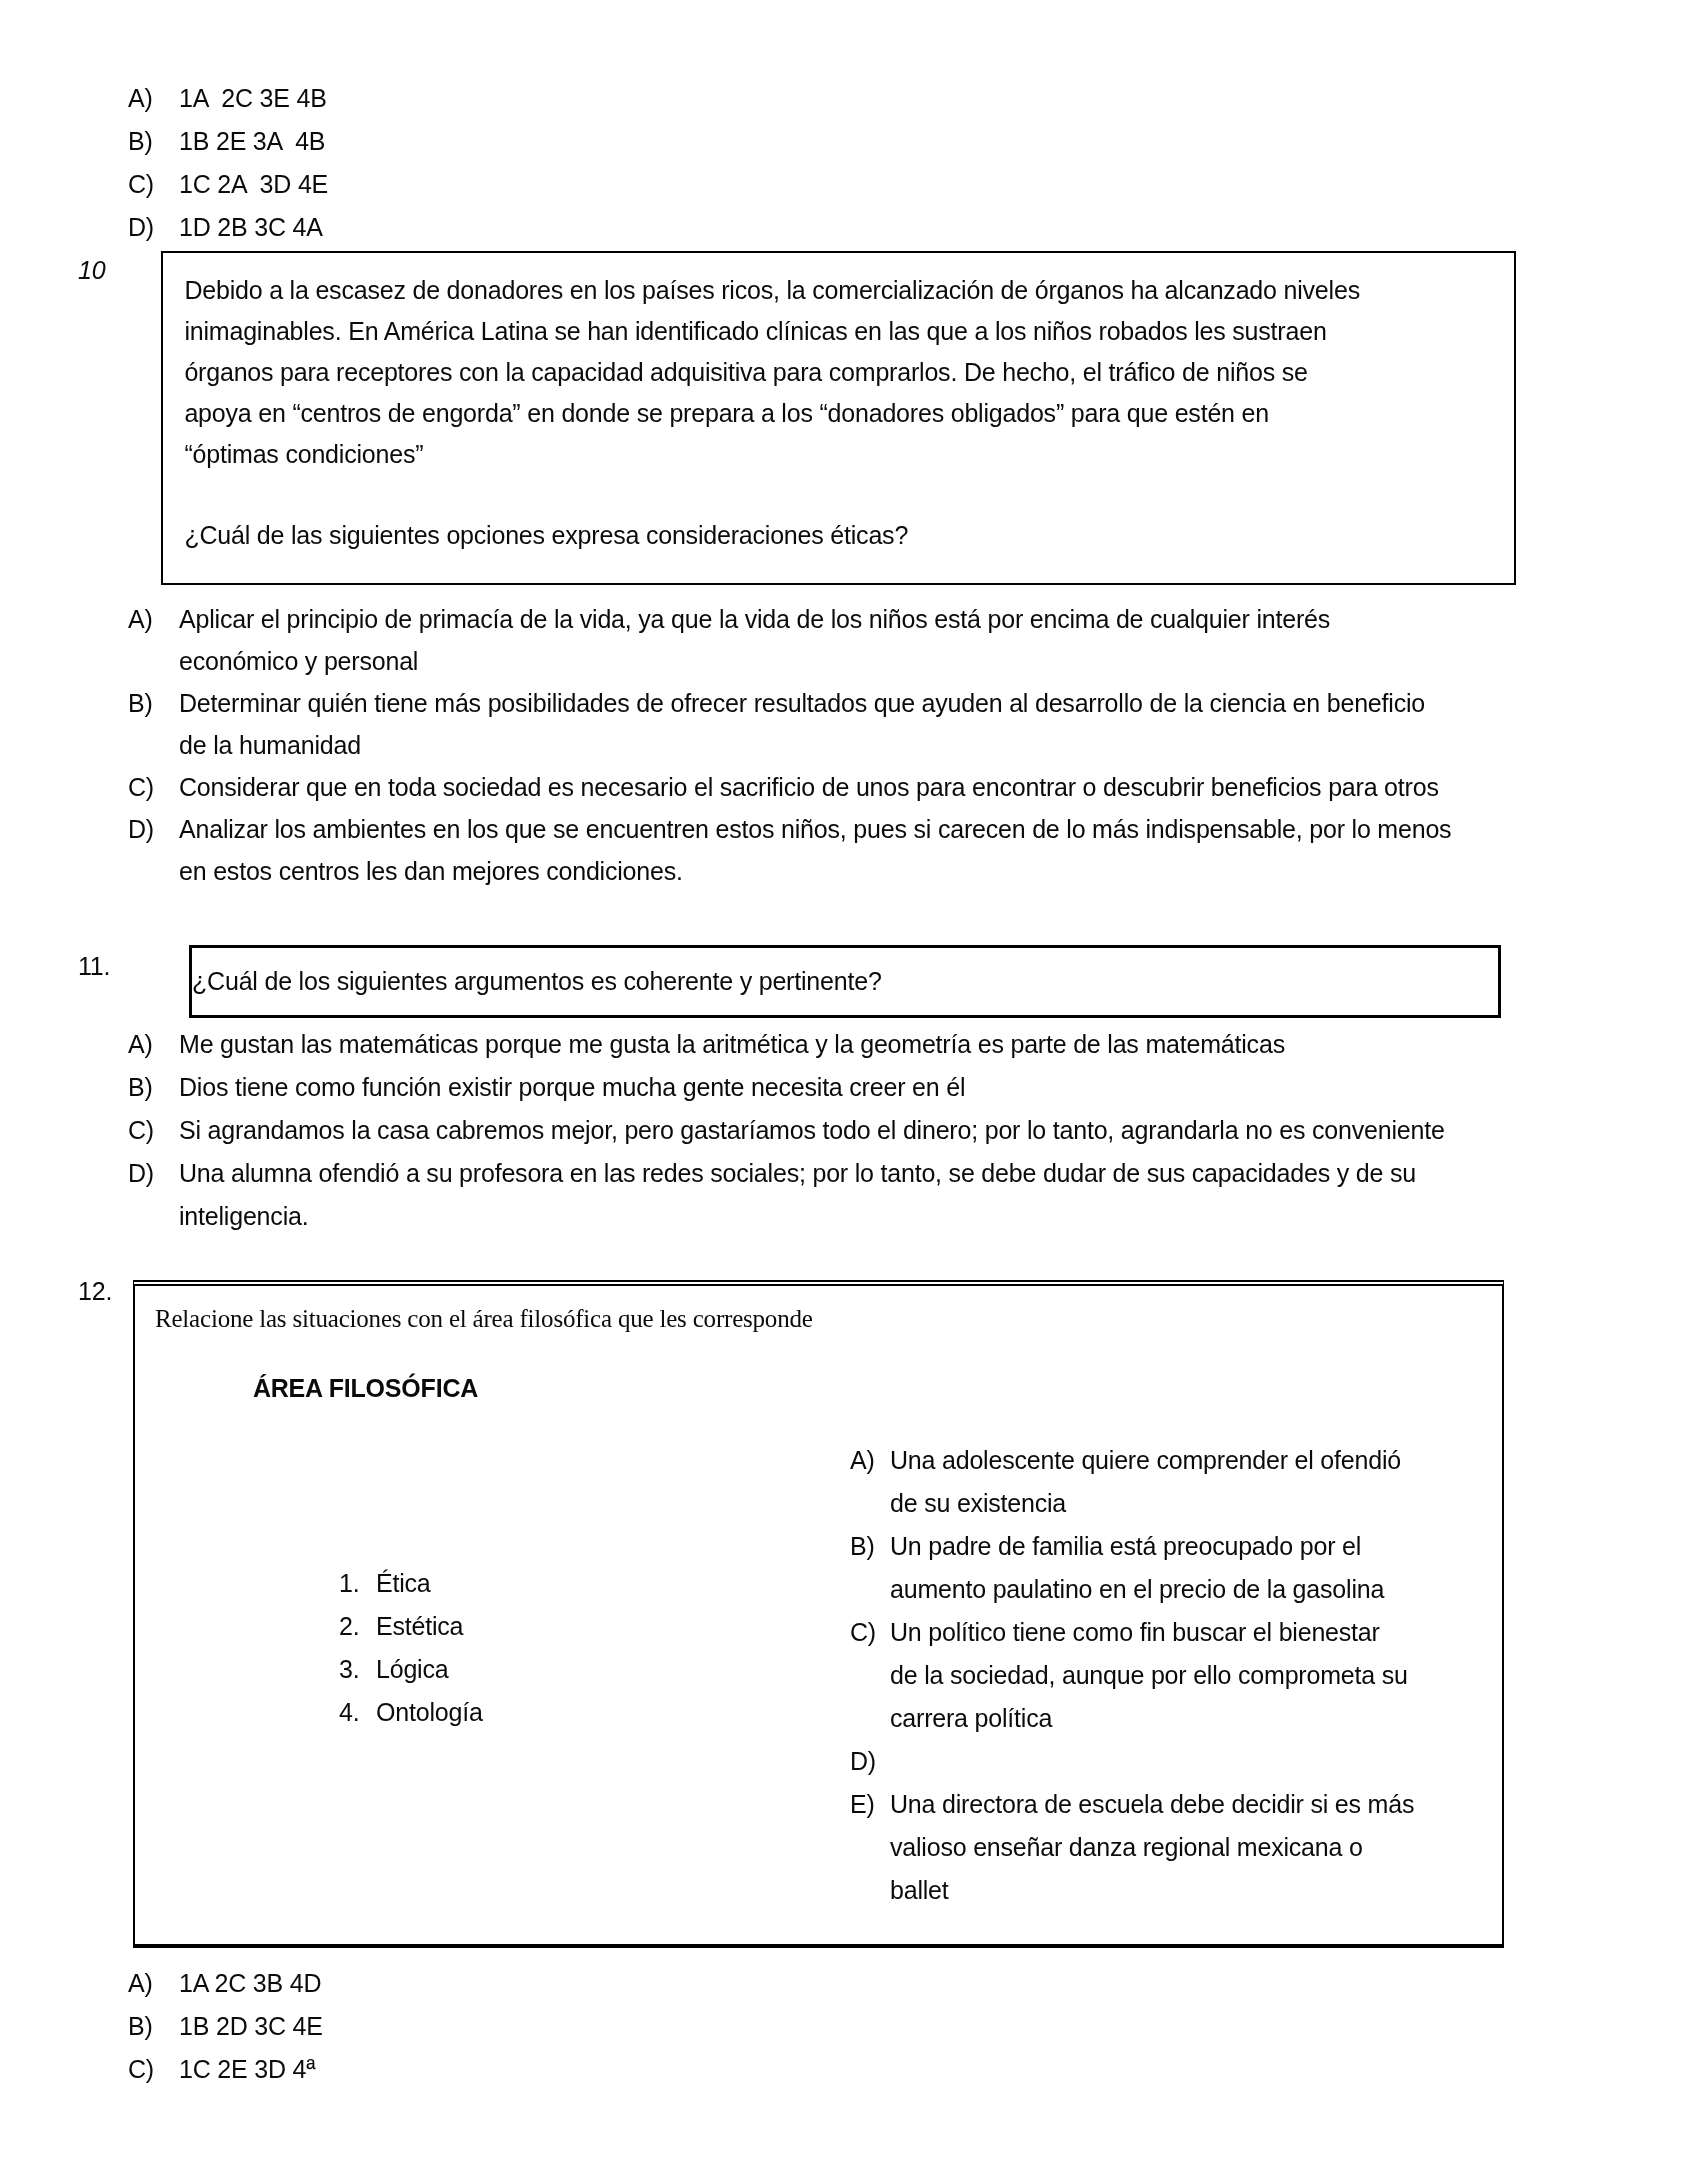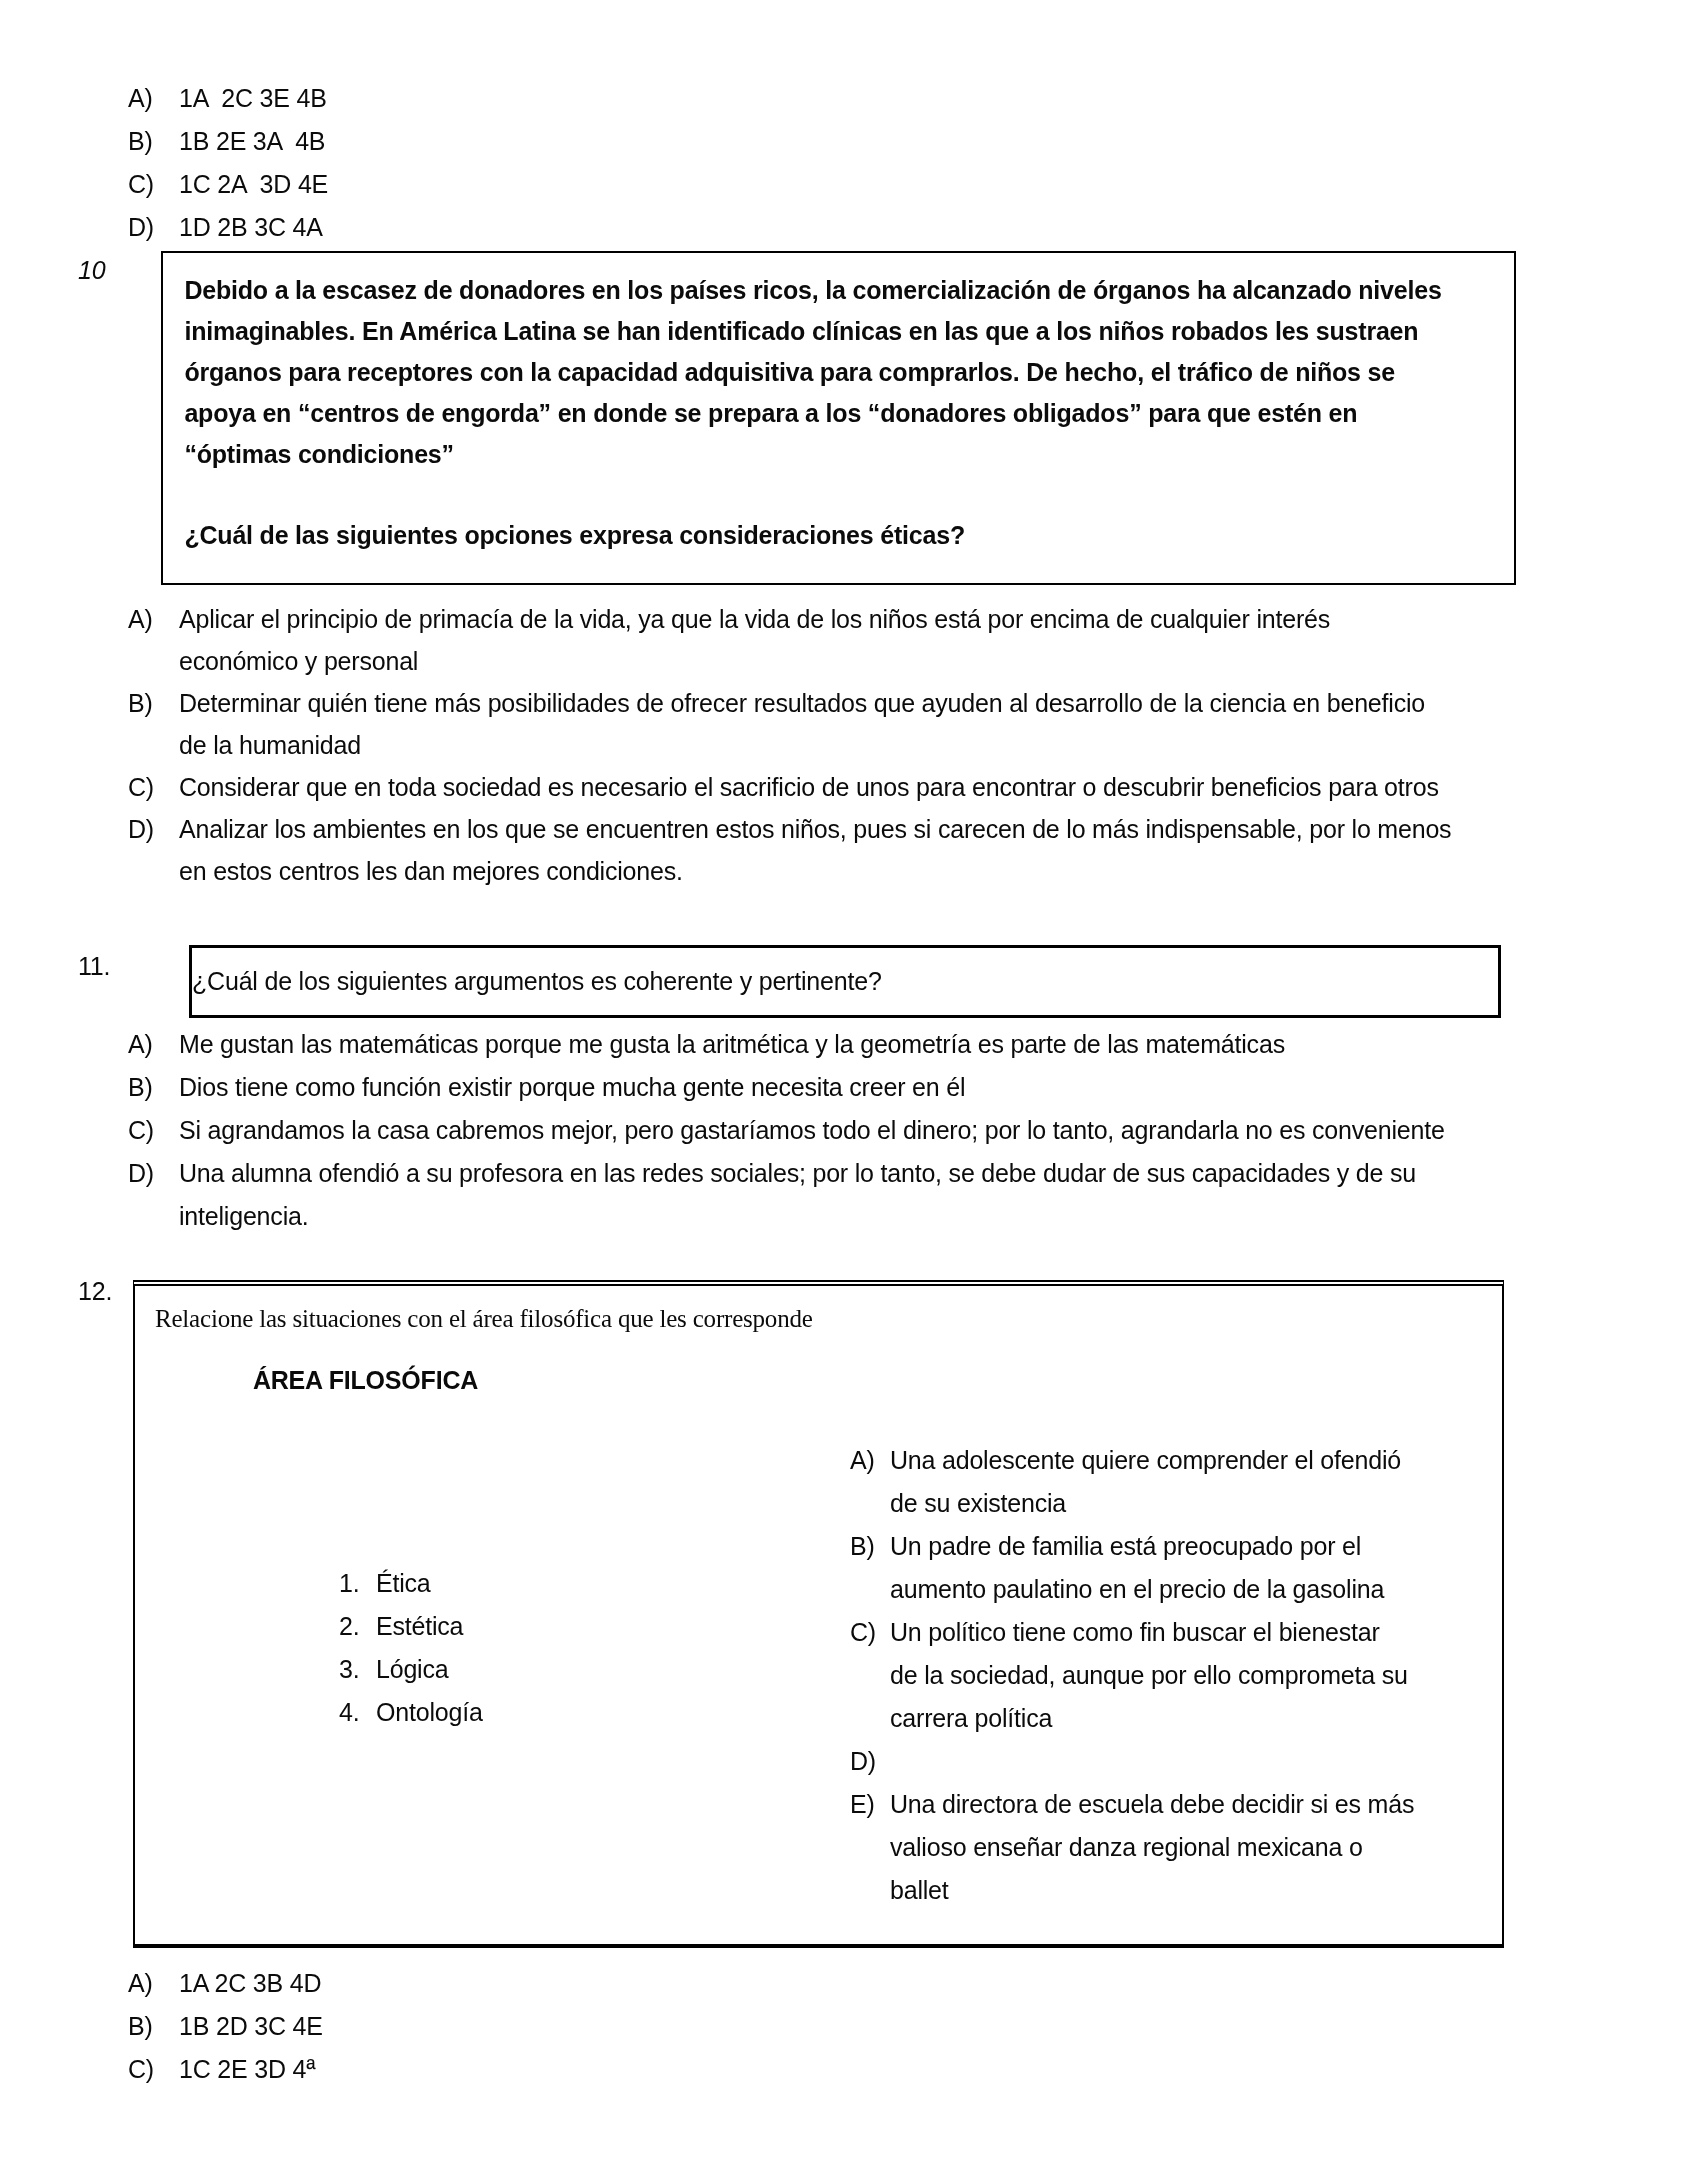--- a/index.html
+++ b/index.html
@@ -12,38 +12,37 @@
   .abs{position:absolute;}
   .optrow{display:flex;line-height:43px;}
   .optrow .letter{flex:0 0 51px;width:51px;}
   .optrow .text{white-space:pre;}
   .qnum{line-height:43px;}
   
   .q10-box{
     left:161px;top:251px;width:1355px;height:334px;
     border:2.5px solid #000;box-sizing:border-box;
     padding:16.5px 21.4px 0 21.4px;
-    font-weight:bold;
   }
   .q10-box .passage{white-space:pre;line-height:41px;}
   .q10-box .boxed-question{margin-top:40px;line-height:41px;white-space:pre;}
   
   .q11-box{
     left:189px;top:945px;width:1312px;height:73px;
     border:3.3px solid #000;box-sizing:border-box;
     display:flex;align-items:center;
   }
   
   .q12-box{
     left:133px;top:1280px;width:1371px;height:668px;
     border:2.5px solid #000;border-top:6.6px double #000;border-bottom:4.1px solid #000;
     box-sizing:border-box;position:absolute;
   }
   .q12-intro{position:absolute;left:20px;top:11.5px;line-height:41px;white-space:pre;font-family:Liberation Serif, serif;}
-  .q12-header{position:absolute;top:74px;line-height:41px;font-weight:bold;text-align:center;}
+  .q12-header{position:absolute;top:82px;line-height:41px;font-weight:bold;text-align:center;}
   .q12-header.left{left:0;width:461px;}
   .q12-header.right{left:824px;width:437px;}
   .q12-areas{position:absolute;left:204px;top:276px;}
   .q12-areas .optrow .letter{flex:0 0 37px;width:37px;}
   .q12-situations{position:absolute;left:715px;top:153px;}
   .q12-situations .optrow .letter{flex:0 0 40px;width:40px;}
 </style>
 </head>
 <body>
 

